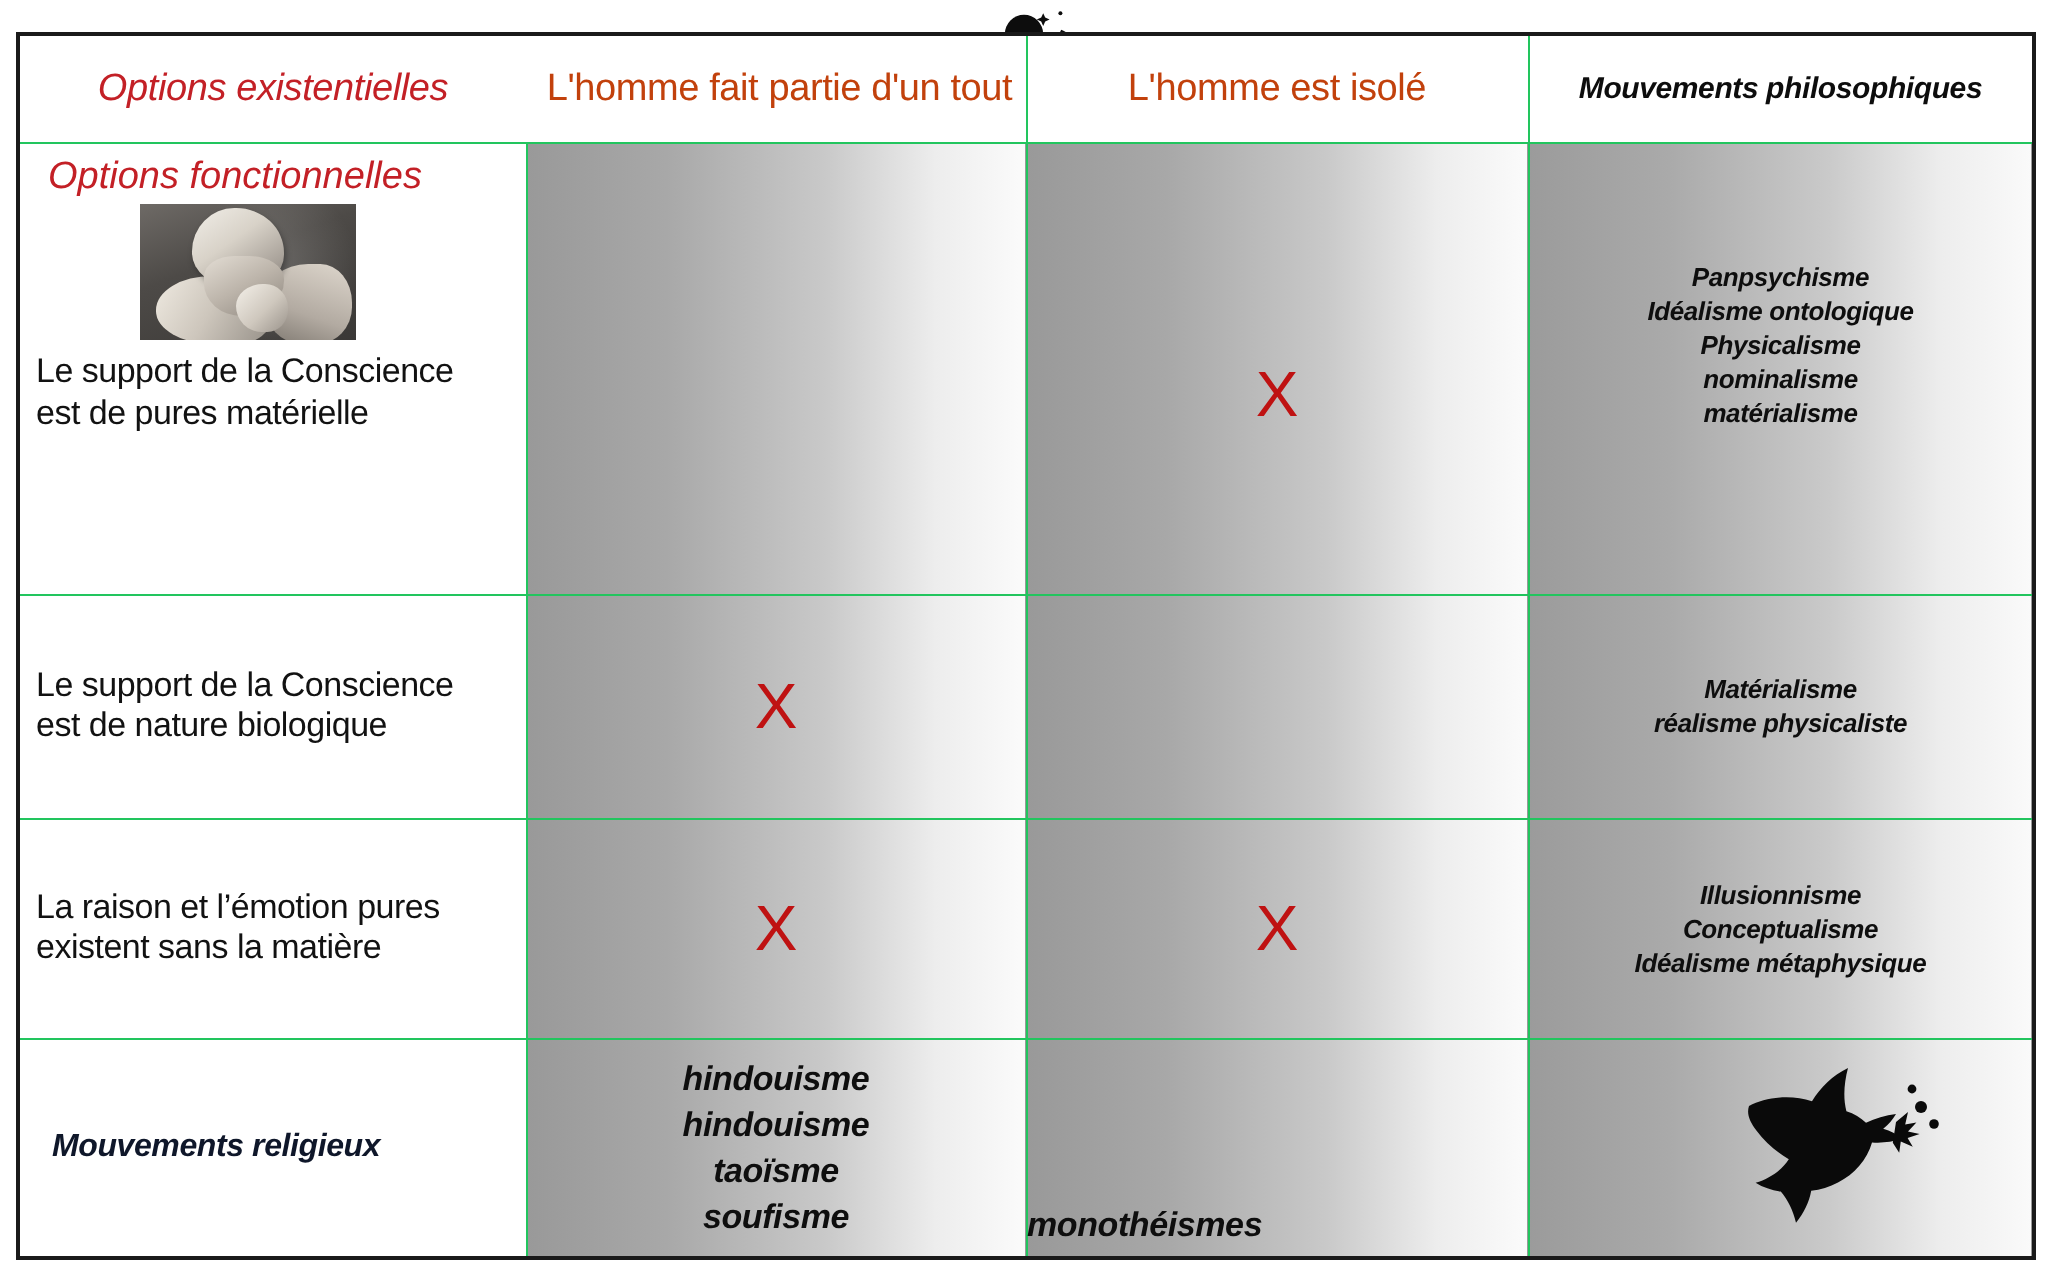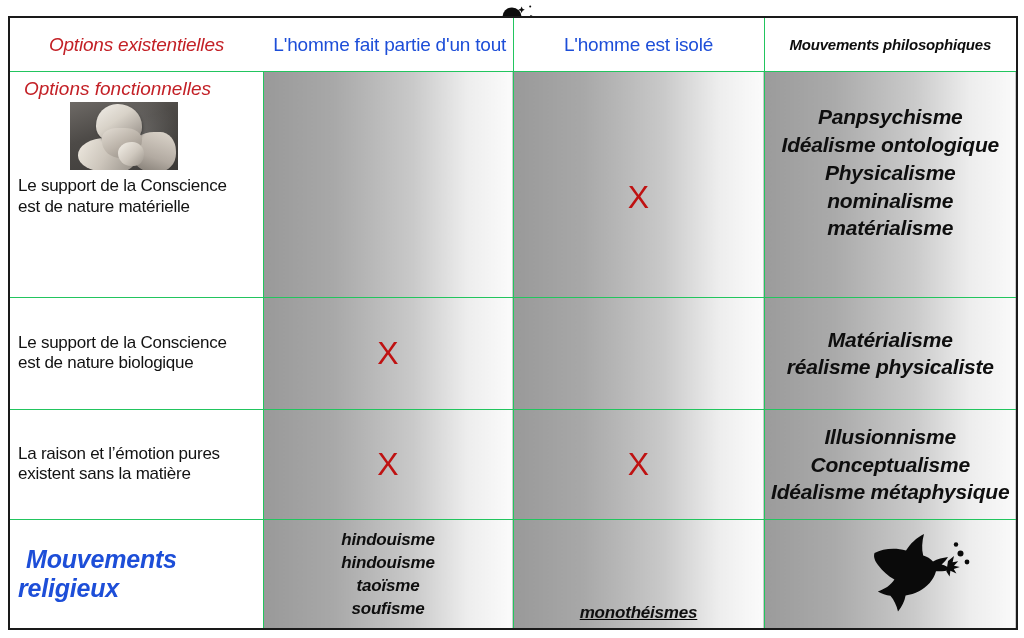--- a/index.html
+++ b/index.html
@@ -89,21 +89,21 @@
     border-right: none;
     position: relative;
   }
   .hdr-accent {
     color: #c32026;
     font-style: italic;
     font-size: 19px;
     letter-spacing: -0.2px;
   }
   .hdr-plain {
-    color: #1d4ed8;
+    color: #c2410c;
     font-size: 19px;
     letter-spacing: -0.2px;
   }
   td.head-span2 {
     text-align: left;
     border-left: none;
     padding-left: 4px;
   }
   .hdr-bolditalic {
     color: #0d0d0d;
@@ -157,21 +157,21 @@
     line-height: 1;
     display: inline-block;
   }
   .x-top    { display:block; margin-top: 24px; }
   .x-mid    { display:block; }
 
   .philo {
     color: #0e0e0e;
     font-weight: bold;
     font-style: italic;
-    font-size: 21px;
+    font-size: 13px;
     line-height: 1.32;
     letter-spacing: -0.2px;
     text-align: center;
   }
   .philo .line { display: block; }
   .philo.block-a { margin-top: -24px; }
   .philo.block-b { }
   .philo.block-c { }
 
   .relig {
@@ -183,30 +183,29 @@
     letter-spacing: -0.2px;
     text-align: center;
   }
   .relig .line { display:block; }
 
   .mono-wrap {
     text-align: center;
     height: 100%;
     display: flex;
     align-items: flex-end;
-    justify-content: center;
+    justify-content: flex-start;
     padding-bottom: 4px;
     box-sizing: border-box;
-    text-decoration: underline;
   }
   .relig-head {
-    color: #1d4ed8;
+    color: #0f172a;
     font-weight: bold;
     font-style: italic;
-    font-size: 25px;
+    font-size: 16px;
     letter-spacing: -0.2px;
     padding-left: 8px;
   }
 
   .dove-wrap {
     width: 100%;
     height: 100%;
     display: flex;
     align-items: center;
     justify-content: center;
@@ -315,21 +314,21 @@
         <td class="label-cell">
           <span class="opt-accent">Options fonctionnelles</span>
           <div class="statue">
             <span class="marble-shoulder"></span>
             <span class="marble-arm"></span>
             <span class="marble-head"></span>
             <span class="marble-beard"></span>
             <span class="marble-hand"></span>
           </div>
           <span class="row-label">Le support de la Conscience</span><br>
-          <span class="row-label">est de nature matérielle</span>
+          <span class="row-label">est de pures matérielle</span>
         </td>
         <td class="grad">
           <span class="xmark x-top"></span>
         </td>
         <td class="grad">
           <span class="xmark x-top">X</span>
         </td>
         <td class="grad last">
           <div class="philo block-a">
             <span class="line">Panpsychisme</span>

